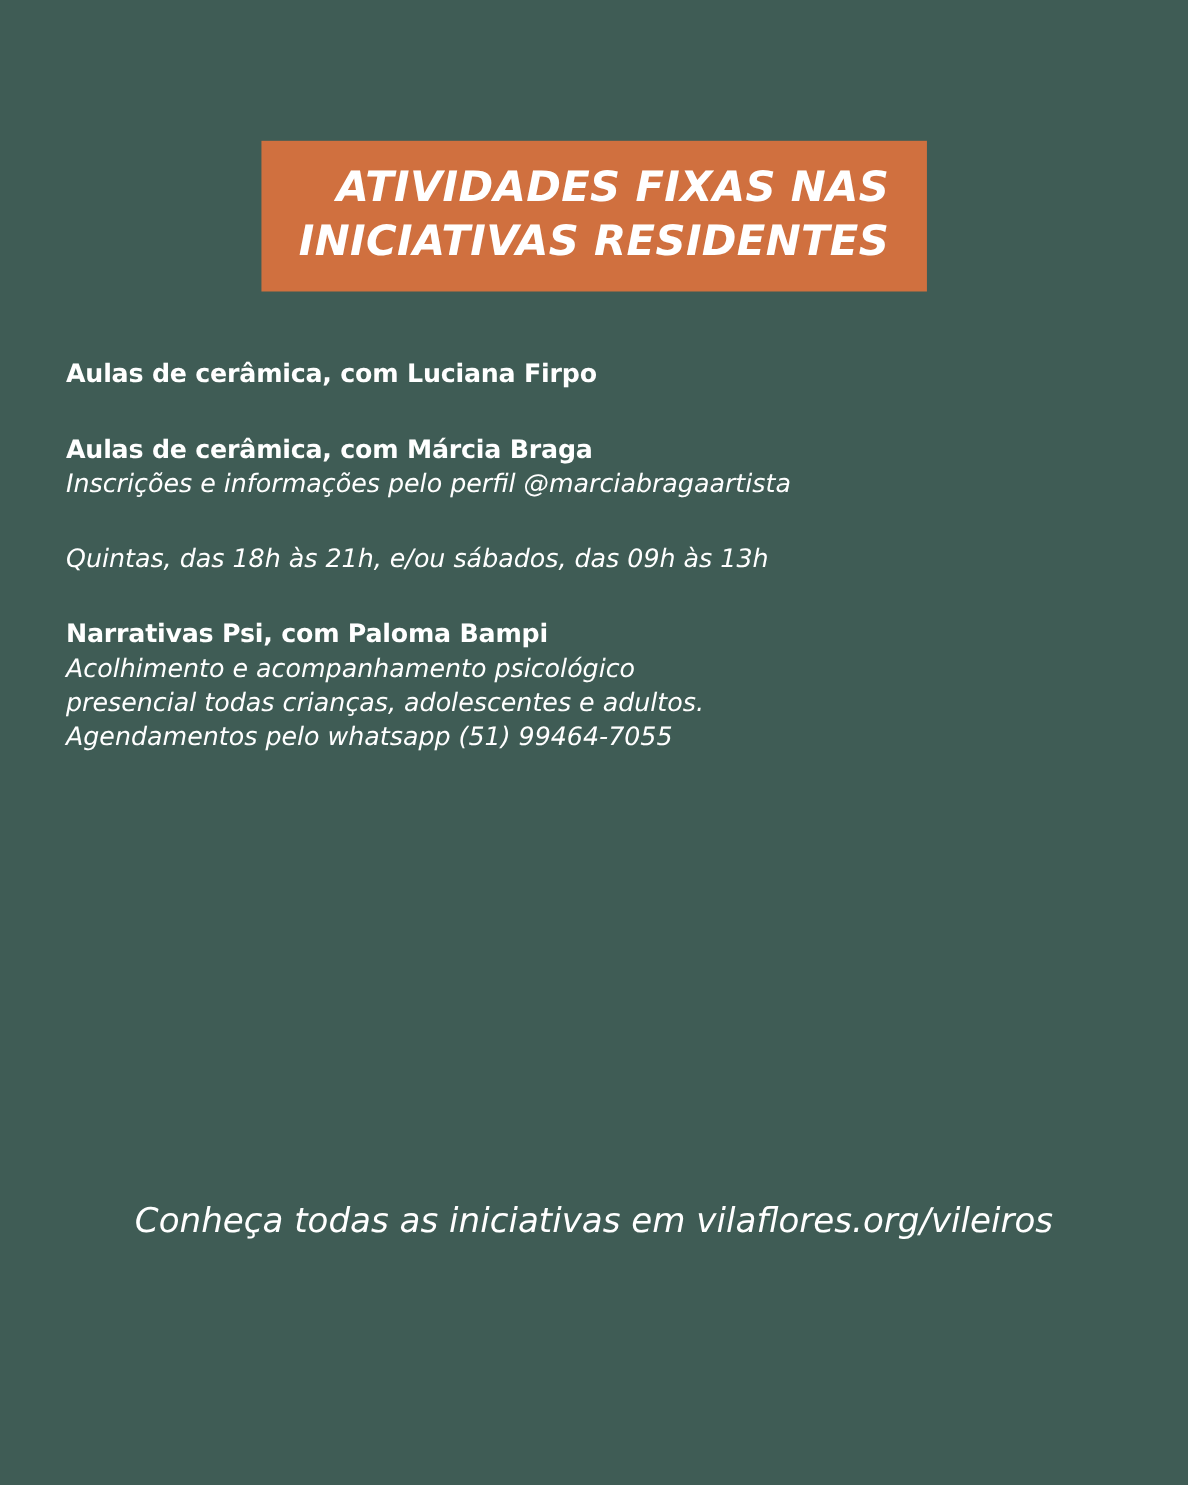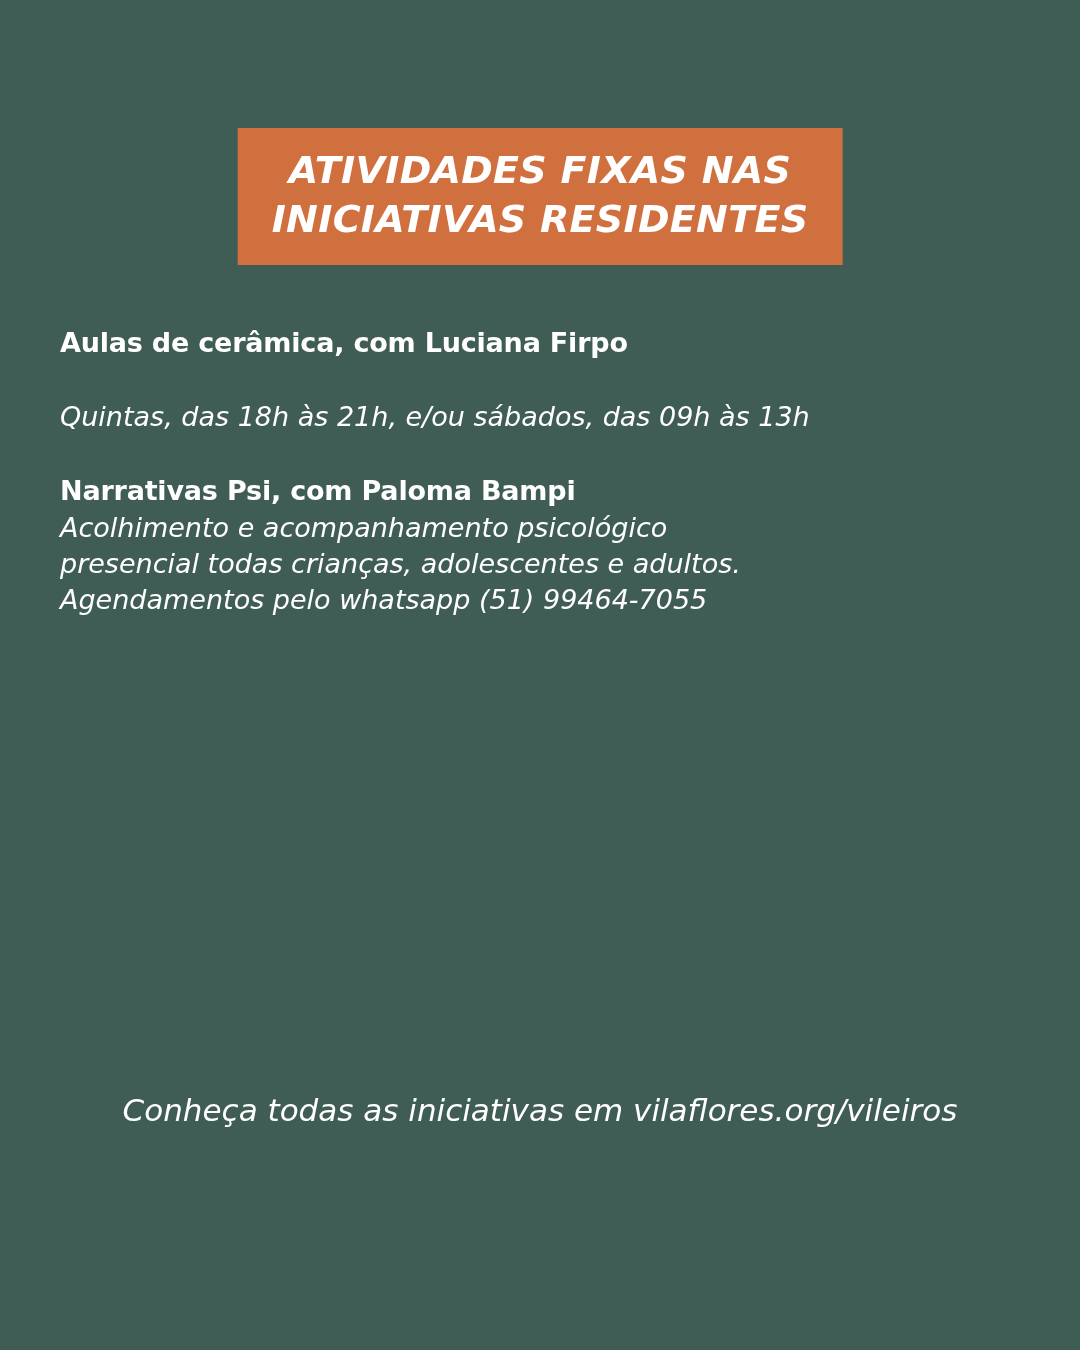--- a/index.html
+++ b/index.html
@@ -19,21 +19,21 @@
     height: 1350px;
     box-sizing: border-box;
   }
   .title-banner {
     position: absolute;
     top: 128px;
     left: 50%;
     transform: translateX(-50%);
     background: #d0703f;
     padding: 18px 34px 22px 34px;
-    text-align: center;
+    text-align: right;
     min-width: 520px;
   }
   .title-line {
     color: #ffffff;
     font-family: "DejaVu Sans", sans-serif;
     font-style: italic;
     font-weight: bold;
     font-size: 38px;
     line-height: 1.28;
     letter-spacing: 0.3px;
@@ -46,21 +46,21 @@
     right: 60px;
   }
   .block {
     margin-bottom: 38px;
   }
   .block:last-child {
     margin-bottom: 0;
   }
   .line {
     color: #ffffff;
-    font-size: 27px;
+    font-size: 23px;
     line-height: 1.34;
     white-space: nowrap;
   }
   .line.bold {
     font-weight: bold;
     letter-spacing: -0.2px;
   }
   .line.italic {
     font-style: italic;
   }
@@ -89,20 +89,24 @@
     <div class="title-line">ATIVIDADES FIXAS NAS</div>
     <div class="title-line">INICIATIVAS RESIDENTES</div>
   </div>
 
   <div class="content">
 
     <div class="block">
       <div class="line bold">Aulas de cerâmica, com Luciana Firpo</div>
     </div>
 
+    <div class="block">
+      <div class="line bold">Aulas de cerâmica, com Márcia Braga</div>
+      <div class="line italic">Inscrições e informações pelo perfil @marciabragaartista</div>
+    </div>
 
     <div class="block">
       <div class="line plain">Quintas, das 18h às 21h, e/ou sábados, das 09h às 13h</div>
     </div>
 
     <div class="block">
       <div class="line bold">Narrativas Psi, com Paloma Bampi</div>
       <div class="line plain">Acolhimento e acompanhamento psicológico</div>
       <div class="line plain">presencial todas crianças, adolescentes e adultos.</div>
       <div class="line italic">Agendamentos pelo whatsapp (51) 99464-7055</div>

